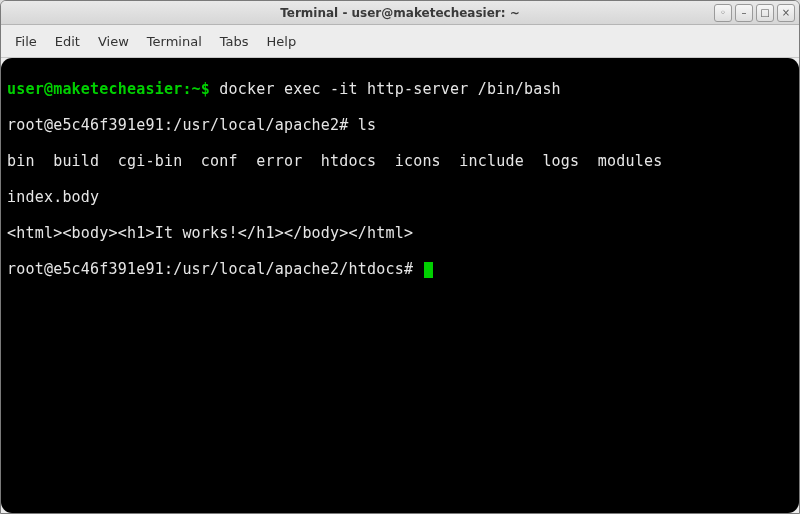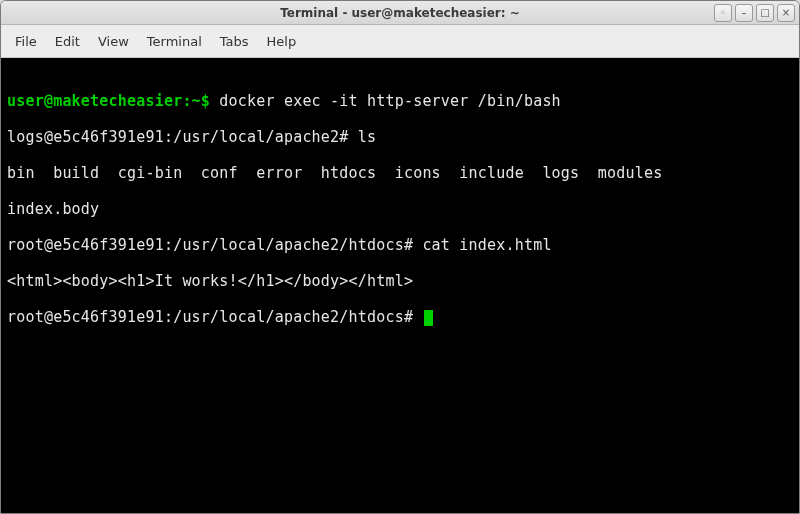--- a/index.html
+++ b/index.html
@@ -71,24 +71,25 @@
       padding: 3px 8px;
       cursor: pointer;
     }
     .terminal {
       flex: 1;
       background: #000;
       color: #e6e6e6;
       font-family: "DejaVu Sans Mono", "Liberation Mono", monospace;
       font-size: 15px;
       line-height: 18px;
-      padding: 16px 6px;
+      padding: 4px 6px;
       white-space: pre;
       overflow: hidden;
       letter-spacing: 0.2px;
+      border-radius: 11px;
     }
     .green { color: #00d000; font-weight: bold; }
     .cursor {
       display: inline-block;
       width: 9px;
       height: 16px;
       background: #00d000;
       vertical-align: text-bottom;
       margin-left: 2px;
     }
@@ -113,21 +114,20 @@
     <div class="menuitem">File</div>
     <div class="menuitem">Edit</div>
     <div class="menuitem">View</div>
     <div class="menuitem">Terminal</div>
     <div class="menuitem">Tabs</div>
     <div class="menuitem">Help</div>
   </div>
 
   <div class="terminal">
 <span class="line"><span class="green">user@maketecheasier:~$</span><span> docker exec -it http-server /bin/bash</span></span>
-<span class="line">logs@e5c46f391e91:/usr/local/apache2# ls</span>
+<span class="line">root@e5c46f391e91:/usr/local/apache2# ls</span>
 <span class="line">bin  build  cgi-bin  conf  error  htdocs  icons  include  logs  modules</span>
 <span class="line">index.body</span>
-<span class="line">root@e5c46f391e91:/usr/local/apache2/htdocs# cat index.html</span>
 <span class="line">&lt;html&gt;&lt;body&gt;&lt;h1&gt;It works!&lt;/h1&gt;&lt;/body&gt;&lt;/html&gt;</span>
 <span class="line"><span>root@e5c46f391e91:/usr/local/apache2/htdocs# </span><span class="cursor"></span></span>
   </div>
 
 </div>
 
 </body></html>

